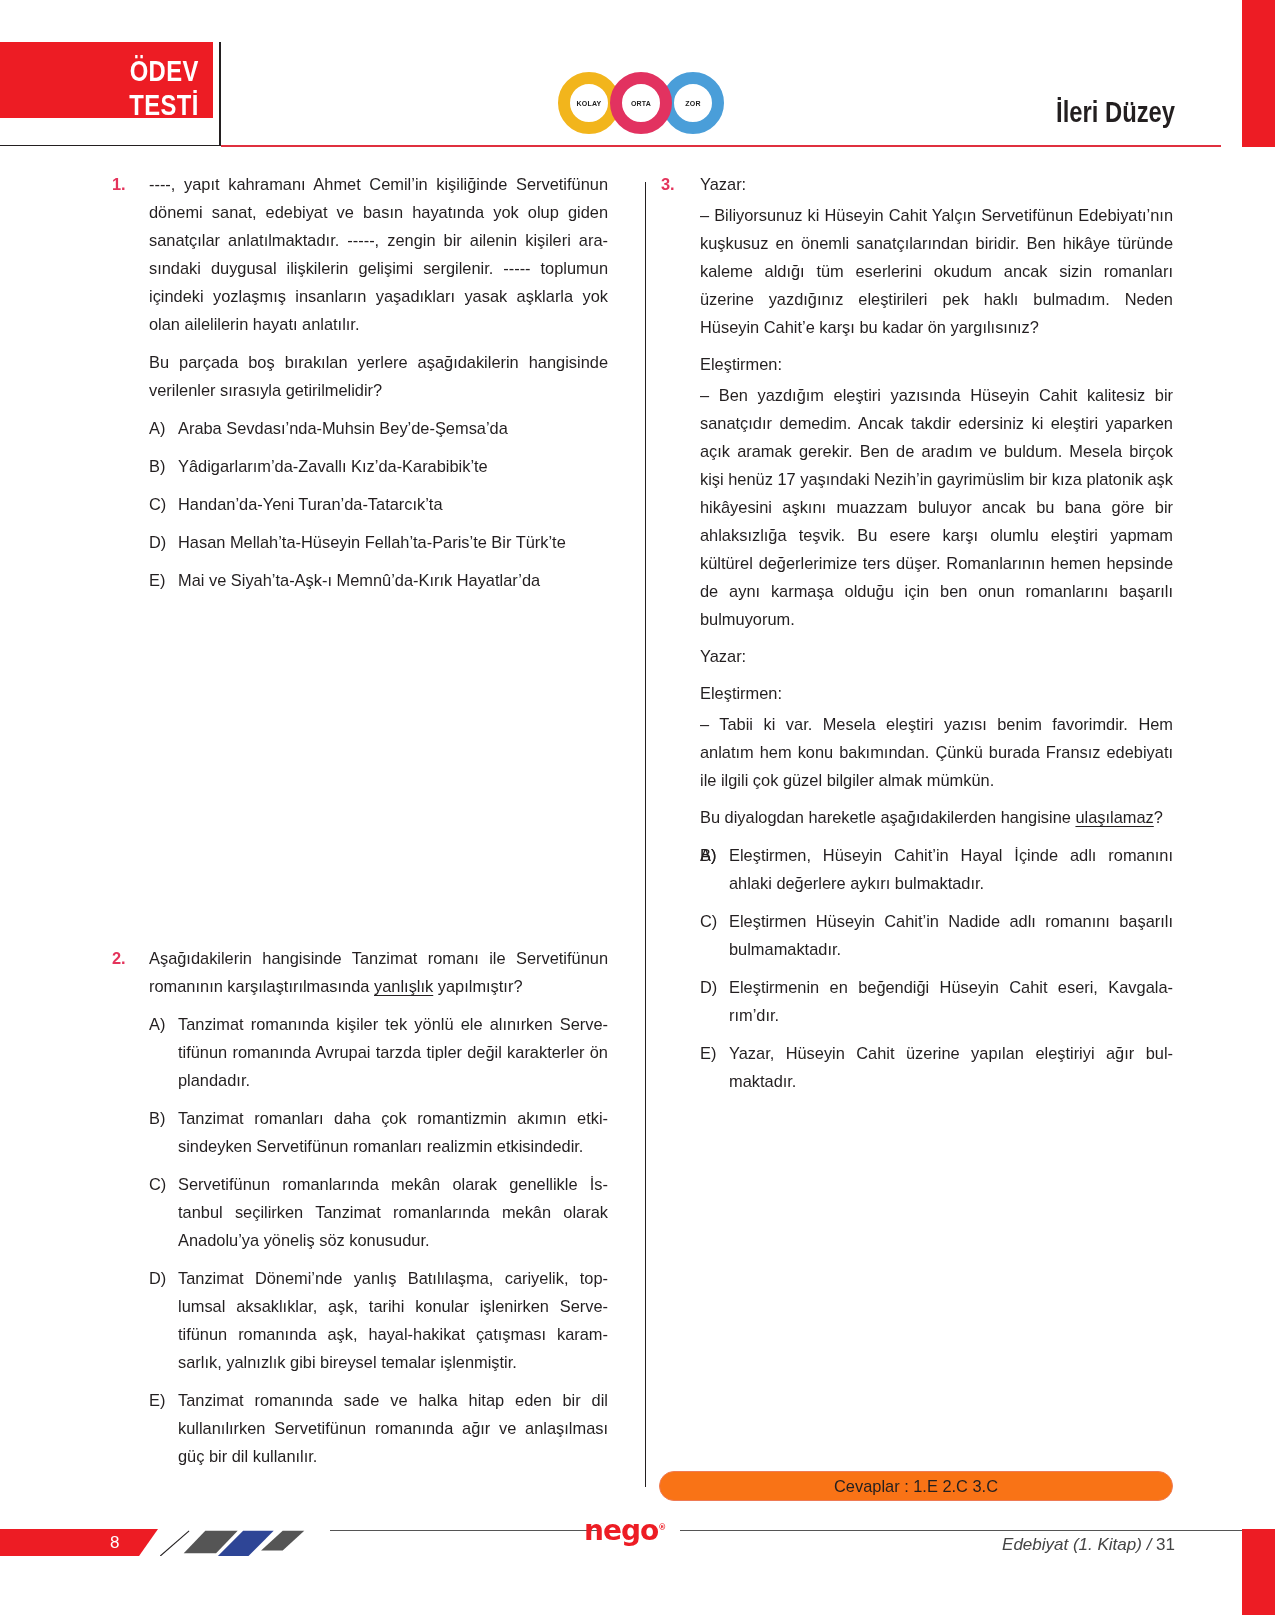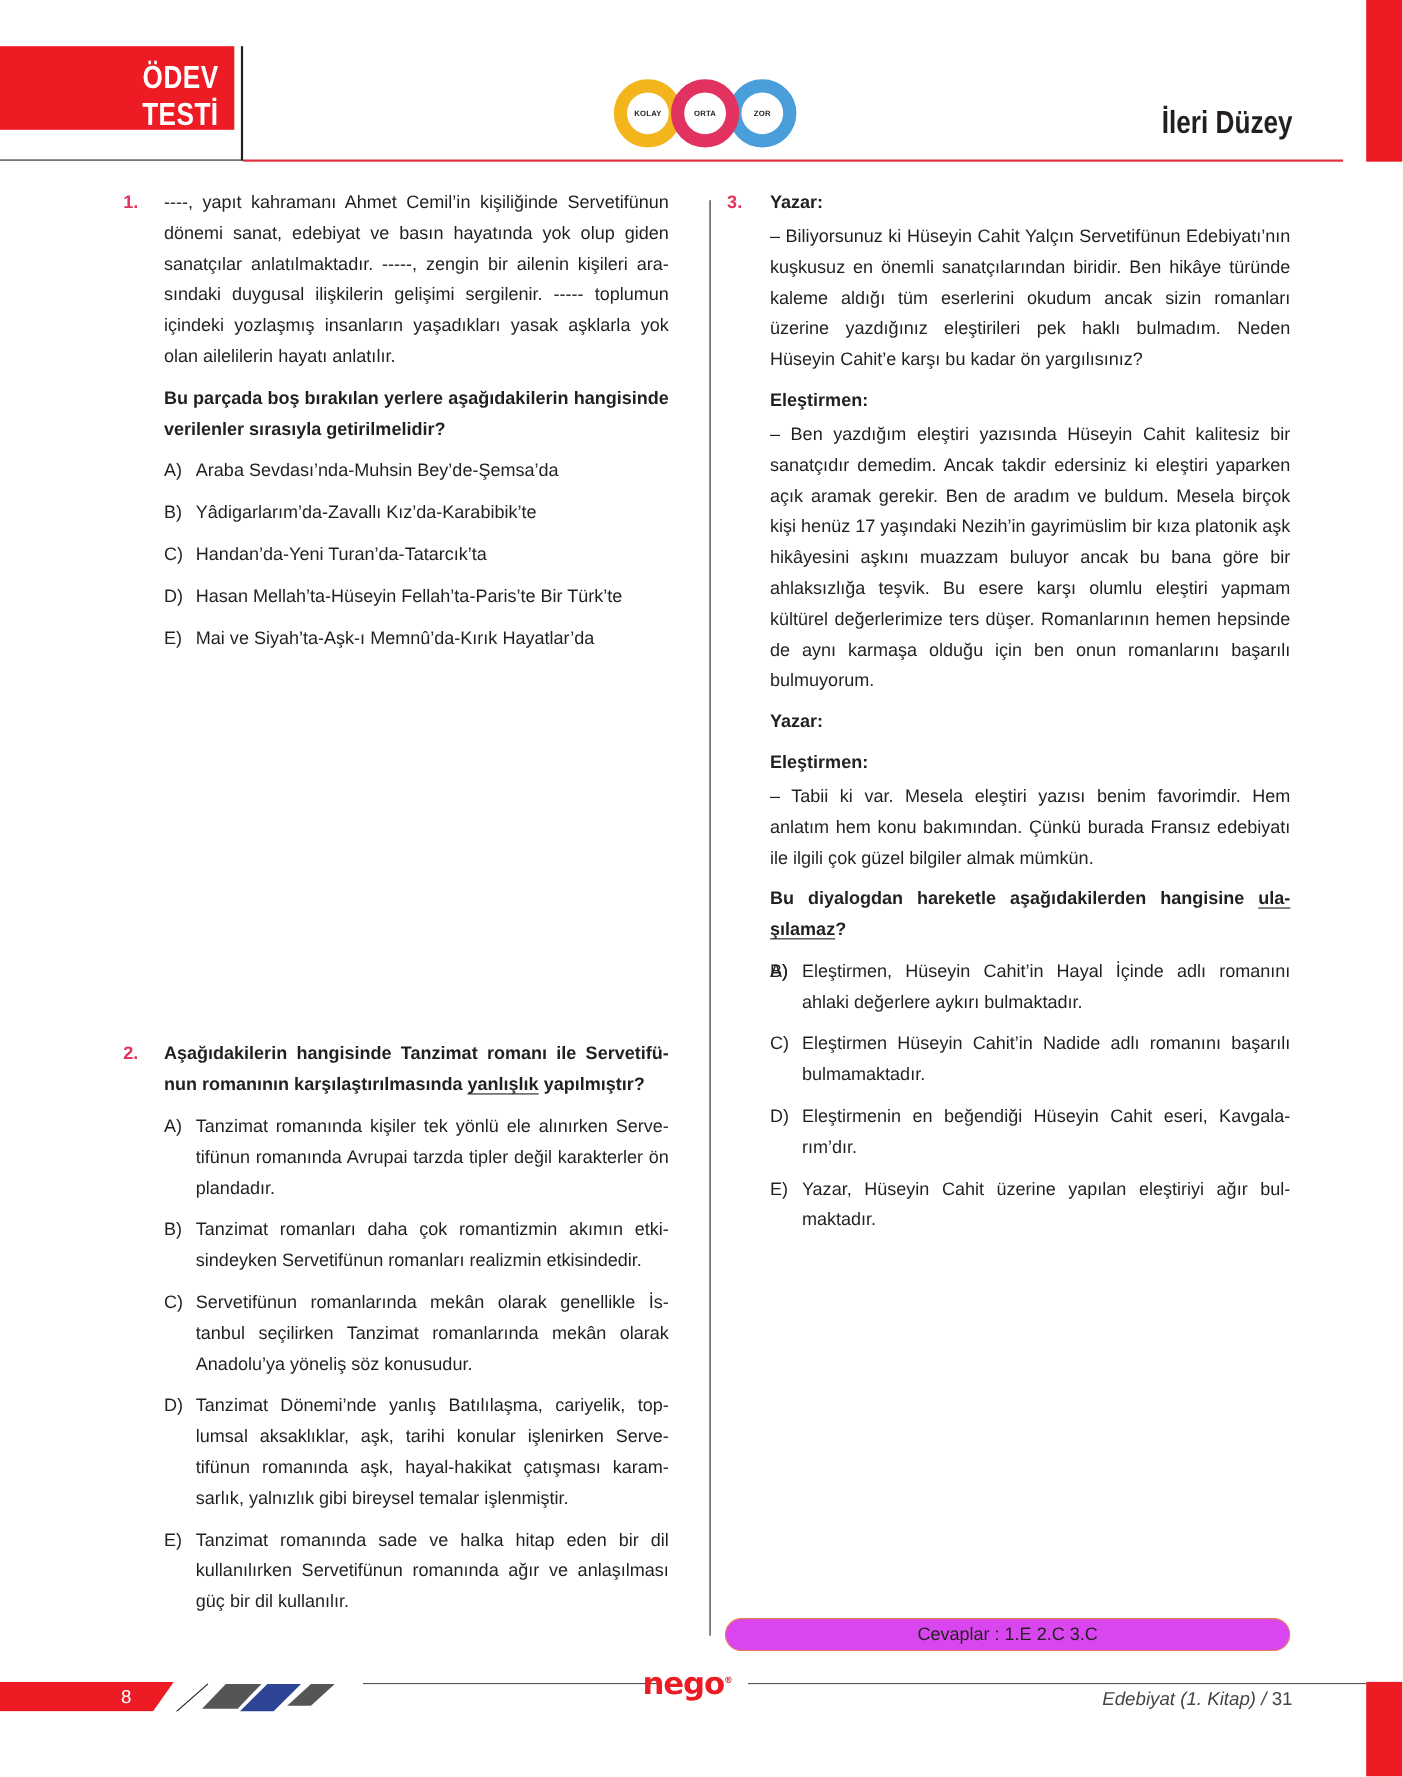--- a/index.html
+++ b/index.html
@@ -29,30 +29,30 @@
   .level-title { position: absolute; right: 100px; top: 96px; font-size: 29px; font-weight: bold;
                  color: #231f20; transform: scaleX(0.82); transform-origin: right top; }
 
   
   .col-divider { position: absolute; left: 645px; top: 182px; width: 1px; height: 1305px; background: #231f20; }
 
   
   .q { position: absolute; font-size: 16.4px; line-height: 28px; }
   .q-num { position: absolute; font-weight: bold; color: #e4335b; font-size: 16.4px; line-height: 28px; }
   .para { text-align: justify; text-align-last: left; hyphens: manual; margin: 0; }
-  .bold { font-weight: bold; }
+  .bold { font-weight: normal; }
   .u { text-decoration: underline; text-underline-offset: 3px; }
   .opt { position: relative; padding-left: 29px; text-align: justify; text-align-last: left; margin: 0; }
   .opt .lbl { position: absolute; left: 0; top: 0; }
   .mt10 { margin-top: 10px; }
   .mt9 { margin-top: 9px; }
 
   
   .answers { position: absolute; left: 659px; top: 1471px; width: 514px; height: 30px; box-sizing: border-box;
-             border: 1.5px solid #ef7b55; border-radius: 16px; background: #d946ef;
+             border: 1.5px solid #ef7b55; border-radius: 16px; background: #f97316;
              display: flex; align-items: center; justify-content: center; font-size: 16.4px; color: #231f20; }
 
   
   .footer-red { position: absolute; left: 0; top: 1529px; width: 158px; height: 27px; background: #ed1c24;
                 clip-path: polygon(0 0, 100% 0, 88% 100%, 0 100%); }
   .page-left { position: absolute; left: 110px; top: 1530px; color: #fff; font-size: 17px; line-height: 26px; }
   .slash { position: absolute; top: 1529px; height: 27px; }
   .footer-line { position: absolute; top: 1530px; height: 1px; background: #555; }
   .logo { position: absolute; left: 584px; top: 1514px; font-family: "DejaVu Sans", sans-serif; font-weight: bold;
           font-size: 28px; color: #ed1c24; letter-spacing: -1px; }

